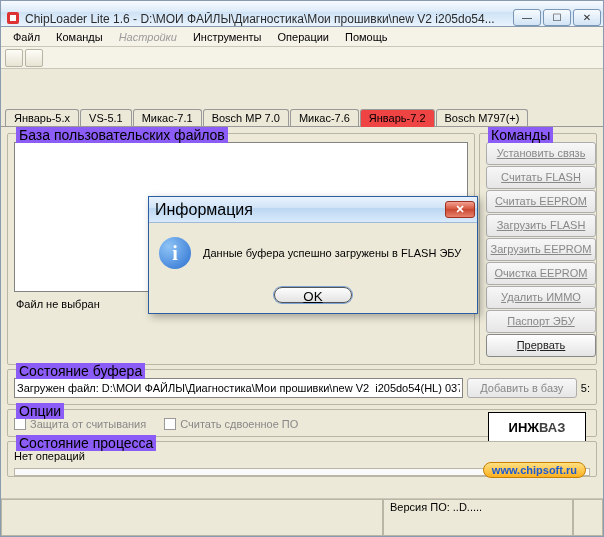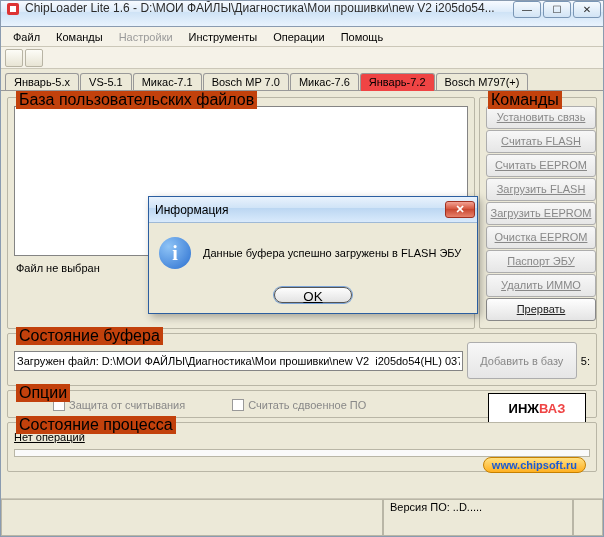--- a/index.html
+++ b/index.html
@@ -15,21 +15,21 @@
   .win {
     width: 604px; height: 537px;
     border: 1px solid #8a9bb0;
     background: #ece9d8;
     display: flex; flex-direction: column;
   }
   .titlebar {
     height: 26px;
     background: linear-gradient(#f7fbff, #dbeaf9 45%, #cfe3f6 46%, #e9f3fd);
     border-bottom: 1px solid #8a9bb0;
-    display: flex; align-items: flex-start;
+    display: flex; align-items: flex-end;
     padding: 0 2px 0 4px;
   }
   .titlebar .icon { width: 16px; height:16px; margin-right:4px; }
   .titlebar .title { flex:1; color:#2b2b2b; font-size:12px; white-space:nowrap; overflow:hidden; text-overflow:ellipsis; }
   .winbtns { display:flex; gap:2px; }
   .winbtn {
     width: 28px; height:17px;
     border:1px solid #7a96b5;
     border-radius:3px;
     background: linear-gradient(#f6fafe,#d2e4f5);
@@ -37,40 +37,41 @@
     font-size:10px; color:#2b2b2b;
   }
   .menubar {
     height: 20px;
     background:#f5f2e8;
     display:flex; align-items:center;
     padding-left:4px;
     border-bottom:1px solid #cbc7b8;
   }
   .menubar span { padding:2px 8px; }
-  .menubar .disabled { color:#9a9a9a; }
+  .menubar .disabled { color:#9a9a9a;font-style:italic; }
   .toolbar {
     height: 22px;
     background:#f5f2e8;
     border-bottom:1px solid #cbc7b8;
     display:flex; align-items:center;
     padding-left:4px; gap:2px;
   }
   .tbtn {
     width:18px; height:18px;
     border:1px solid #b8b4a4;
     background:linear-gradient(#fdfcf7,#e8e4d4);
     border-radius:2px;
   }
   .tabs {
     height: 22px;
     display:flex; align-items:flex-end;
     padding-left:4px;
     border-bottom:1px solid #999;
     background:#ece9d8;
+    margin-top:36px;
   }
   .tab {
     border:1px solid #999;
     border-bottom:none;
     padding:2px 8px;
     background:#ece9d8;
     margin-right:1px;
     font-size:11px;
     border-radius:3px 3px 0 0;
   }
@@ -78,23 +79,23 @@
   .body { flex:1; position:relative; padding:2px 6px 6px 6px; background:#ece9d8; overflow:hidden;}
   .gbox {
     border:1px solid #b9b6a6;
     border-radius:2px;
     padding:8px 6px 6px 6px;
     position:relative;
     margin-top:4px;
   }
   .gbox > .legend {
     position:absolute; top:-7px; left:8px;
-    background:#c2410c;
+    background:#8b5cf6;
     padding:0 3px;
-    font-size:16px;
+    font-size:14px;
   }
   .row1 { display:flex; gap:4px; }
   .userfiles { flex:1; }
   .filelist {
     background:#fff;
     border:1px solid #848484;
     height:150px;
   }
   .filelabel { margin-top:4px; background:#ece9d8; padding:2px 2px;}
   .commands { width:118px; }
@@ -115,39 +116,39 @@
   .cmdbtn.last { color:#222; background:linear-gradient(#fefefe,#e4e4e4); border-color:#888;}
   .buffer .line { display:flex; align-items:center; gap:4px;}
   .buffer input {
     flex:1; height:20px;
     border:1px solid #848484;
     background:#fff;
     padding:0 2px;
     font-size:11px;
   }
   .buffer .addbtn {
-    width:110px; height:37px;
+    width:110px; height:20px;
     border:1px solid #adadad;
     background:linear-gradient(#f7f7f7,#e6e6e6);
     color:#888; font-size:11px;
     border-radius:3px;
   }
-  .options .cks { display:flex; gap:47px;margin-left:39px; }
+  .options .cks { display:flex; gap:18px; }
   .ck { display:flex; align-items:center; gap:4px; color:#888;}
   .ck .box { width:12px; height:12px; border:1px solid #999; background:#fff;}
   .logo {
     position:absolute; right:10px; top:2px;
     width:98px; height:30px;
     border:1px solid #000;
     background:#fff;
     display:flex; align-items:center; justify-content:center;
     font-weight:bold; font-size:13px;
     font-family: Arial, sans-serif;
   }
-  .logo .red{color:#ef4444;}
+  .logo .red{color:#404040;}
   .url {
     position:absolute; right:10px; bottom:-2px;
     background:linear-gradient(#ffe083,#ffb020);
     border:1px solid #c68000;
     border-radius:10px;
     padding:1px 8px;
     color:#1b5bd4;
     font-size:11px;
     font-weight:bold;
   }
@@ -172,21 +173,21 @@
     background:#ece9d8;
     box-shadow:3px 3px 8px rgba(0,0,0,.3);
   }
   .dlg-titlebar {
     height:26px;
     background:linear-gradient(#e9f2fc,#cfe3f7 45%,#bcd7f2 46%,#d9eafc);
     display:flex; align-items:center;
     padding:0 2px 0 6px;
     border-bottom:1px solid #9fb9d6;
   }
-  .dlg-titlebar .t { flex:1; font-size:12px; }
+  .dlg-titlebar .t { flex:1; font-size:16px; }
   .dlg-close {
     width:30px; height:17px;
     border:1px solid #a03020;
     border-radius:3px;
     background:linear-gradient(#f3a294,#d65840 45%,#c6452e 46%,#e8816b);
     color:#fff;
     display:flex; align-items:center; justify-content:center;
     font-size:11px; font-weight:bold;
   }
   .dlg-body {
@@ -258,22 +259,22 @@
         <div class="filelabel">Файл не выбран</div>
       </div>
       <div class="gbox commands">
         <div class="legend">Команды</div>
         <div class="cmdbtn">Установить связь</div>
         <div class="cmdbtn">Считать FLASH</div>
         <div class="cmdbtn">Считать EEPROM</div>
         <div class="cmdbtn">Загрузить FLASH</div>
         <div class="cmdbtn">Загрузить EEPROM</div>
         <div class="cmdbtn">Очистка EEPROM</div>
+        <div class="cmdbtn">Удалить ИММО</div>
         <div class="cmdbtn">Паспорт ЭБУ</div>
-        <div class="cmdbtn">Удалить ИММО</div>
         <div class="cmdbtn last">Прервать</div>
       </div>
     </div>
 
     <div class="gbox buffer">
       <div class="legend">Состояние буфера</div>
       <div class="line">
         <input type="text" readonly="" value="Загружен файл: D:\МОИ ФАЙЛЫ\Диагностика\Мои прошивки\new V2  i205do54(HL) 037" style="">
         <button class="addbtn">Добавить в базу</button>
         <span>5:</span>
@@ -291,21 +292,21 @@
           <div class="box"></div>
           <span>Считать сдвоенное ПО</span>
         </div>
       </div>
       <div class="logo">
         <span>ИНЖ</span>
           <span class="red">ВАЗ</span>
       </div>
     </div>
 
-    <div class="gbox" style="position:relative; padding-bottom:14px;text-decoration:underline;">
+    <div class="gbox" style="position:relative; padding-bottom:0;">
       <div class="legend">Состояние процесса</div>
       <div>Нет операций</div>
       <div style="height:8px; border:1px solid #b9b6a6; margin-top:6px; background:#fafafa;"></div>
       <div class="url">www.chipsoft.ru</div>
     </div>
 
   </div>
   <div class="statusbar">
     <div class="cell"></div>
     <div class="cell">Версия ПО: ..D.....</div>

